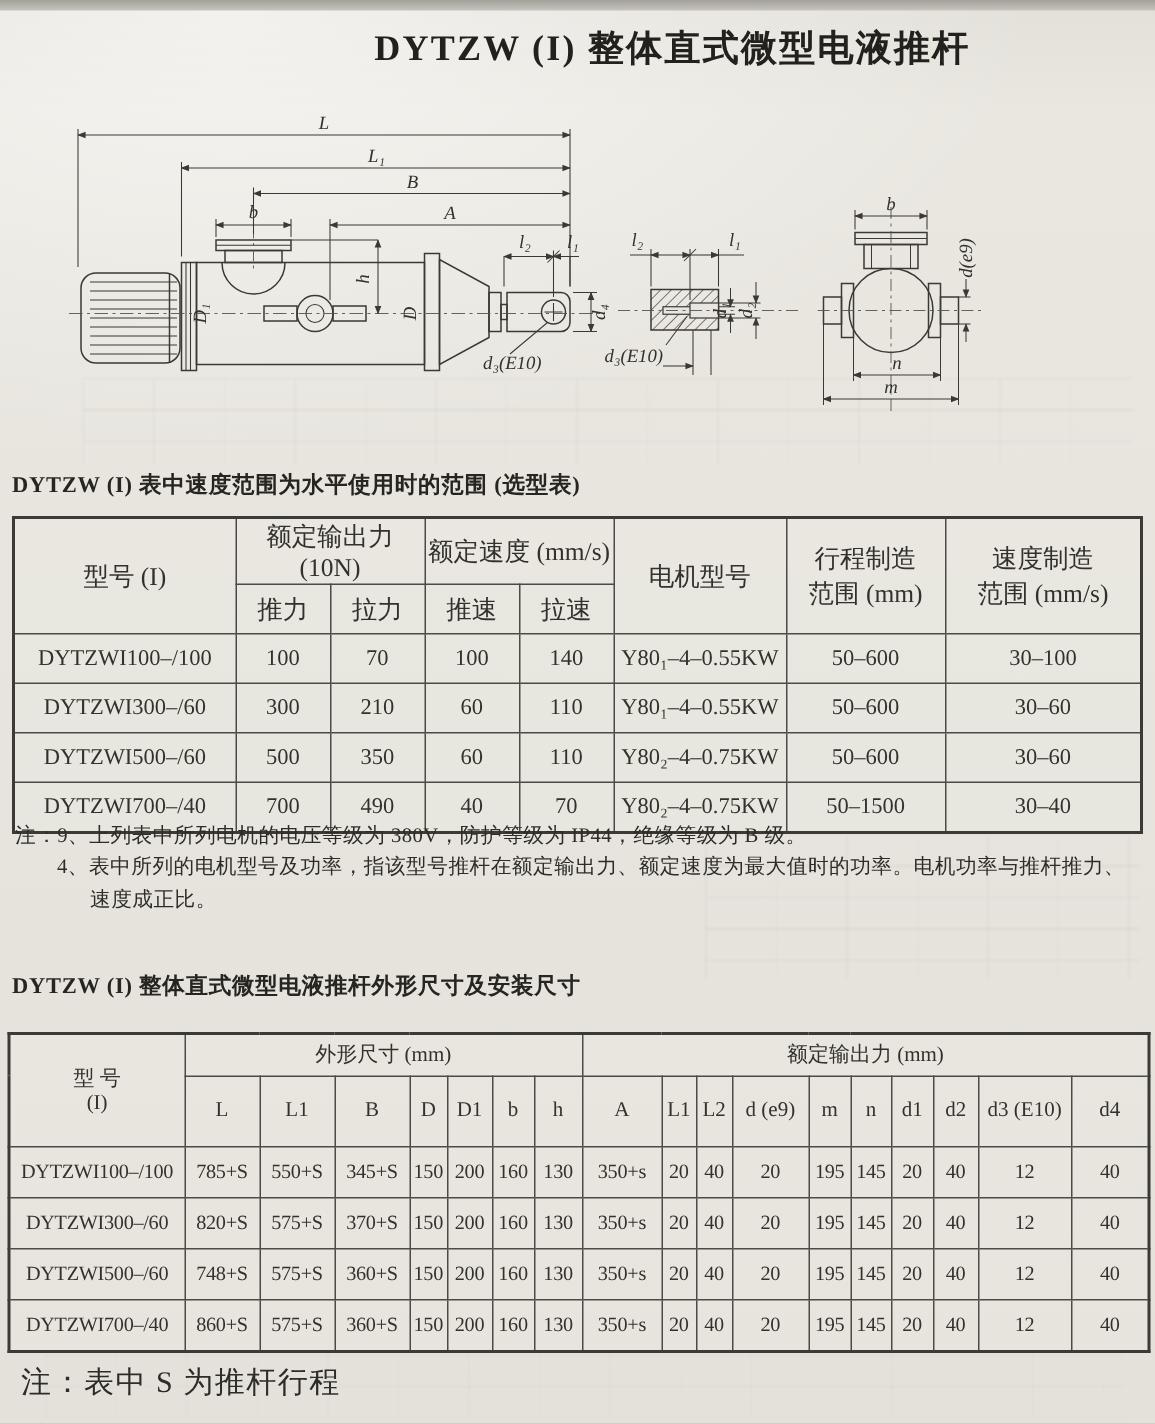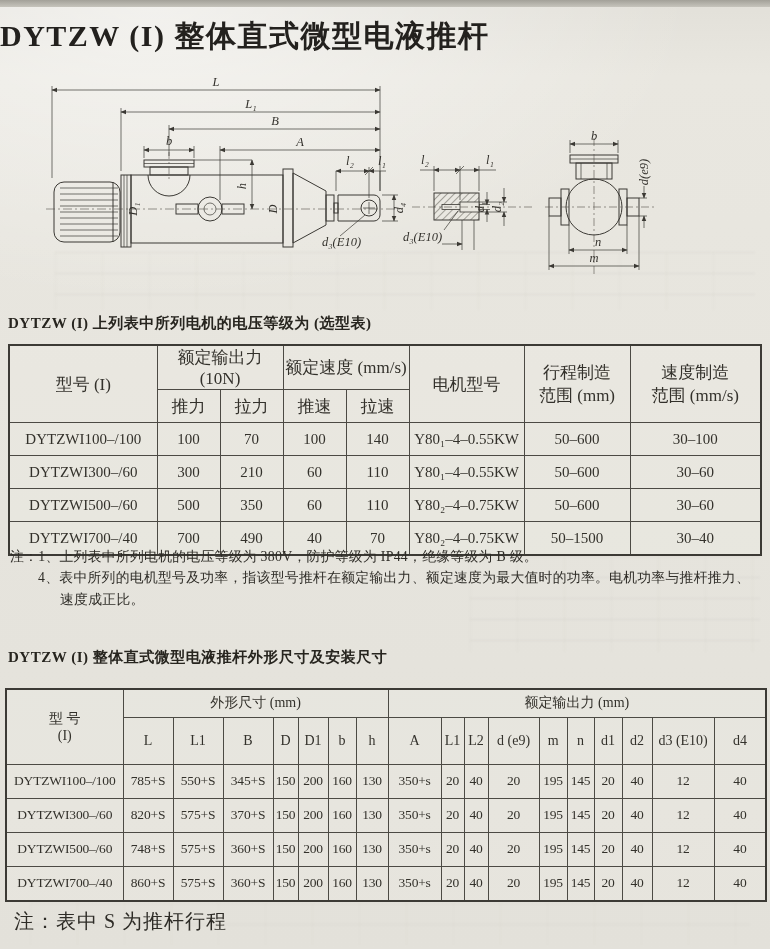--- a/index.html
+++ b/index.html
@@ -10,22 +10,22 @@
       linear-gradient(180deg,#e2e0d9 0%,#e9e7e0 8%,#e6e4dd 55%,#e3e1da 100%);
     font-family:"Liberation Serif","DejaVu Serif",serif;
     color:#2c2a27;
   }
   .top-edge{position:absolute;left:0;top:0;width:770px;height:7px;
     background:linear-gradient(180deg,#a3a199,#c6c4bc);}
   .bleed{position:absolute;opacity:.5;filter:blur(.8px);pointer-events:none;
     background:
       repeating-linear-gradient(180deg, rgba(97,94,85,.14) 0 1px, transparent 1px 21px),
       repeating-linear-gradient(90deg, rgba(97,94,85,.08) 0 1px, transparent 1px 47px);}
-  .title{position:absolute;left:0;top:16px;width:647px;text-align:left;
-    font-size:30px;font-weight:bold;letter-spacing:1.5px;color:#23211e;}
+  .title{position:absolute;left:0;top:16px;width:647px;text-align:right;
+    font-size:24px;font-weight:bold;letter-spacing:1.5px;color:#23211e;}
   .caption{position:absolute;font-size:15px;font-weight:bold;color:#27251f;letter-spacing:.5px;}
   .fig{position:absolute;}
   svg text{font-family:"Liberation Serif","DejaVu Serif",serif;font-style:italic;
     font-size:12.5px;fill:#33312c;}
   table{border-collapse:collapse;table-layout:fixed;position:absolute;
     background:rgba(240,238,232,.25);}
   table,td,th{border:1px solid #4c4a44;}
   table{border:2px solid #3c3a35;}
   th{font-weight:normal;}
   td,th{text-align:center;vertical-align:middle;padding:0 1px;overflow:hidden;
@@ -202,21 +202,21 @@
       <line x1="4" y1="158" x2="94" y2="158" marker-start="url(#ar3)" marker-end="url(#ar3)"></line>
     </g>
     <g>
       <text x="49" y="32" text-anchor="middle">b</text>
       <text x="103" y="64" transform="rotate(-90 103 64)" text-anchor="middle" font-size="11.5">d(e9)</text>
       <text x="53" y="138" text-anchor="middle">n</text>
       <text x="49" y="154" text-anchor="middle">m</text>
     </g>
   </svg>
 
-  <div class="caption" style="left:8px;top:314px;">DYTZW (I) 上列表中所列电机的电压等级为 (选型表)</div>
+  <div class="caption" style="left:8px;top:314px;">DYTZW (I) 表中速度范围为水平使用时的范围 (选型表)</div>
 
   <table id="table1">
     <colgroup>
       <col style="width:148px">
         <col style="width:63px">
         <col style="width:63px">
       <col style="width:63px">
         <col style="width:63px">
         <col style="width:115px">
       <col style="width:106px">
@@ -278,21 +278,21 @@
           <td>40</td>
           <td>70</td>
           <td>Y80₂–4–0.75KW</td>
           <td>50–1500</td>
           <td>30–40</td>
         </tr>
       </tbody>
   </table>
 
   <div class="notes">
-    <div class="note-line"><span>注：</span><span>1、上列表中所列电机的电压等级为 380V，防护等级为 IP44，绝缘等级为 B 级。</span></div>
+    <div class="note-line"><span>注：</span><span>9、上列表中所列电机的电压等级为 380V，防护等级为 IP44，绝缘等级为 B 级。</span></div>
     <div class="note-line indent">4、表中所列的电机型号及功率，指该型号推杆在额定输出力、额定速度为最大值时的功率。电机功率与推杆推力、</div>
     <div class="note-line cont">速度成正比。</div>
   </div>
 
   <div class="caption" style="left:8px;top:648px;">DYTZW (I) 整体直式微型电液推杆外形尺寸及安装尺寸</div>
 
   <table id="table2">
     <colgroup>
       <col style="width:117px">
         <col style="width:50px">

